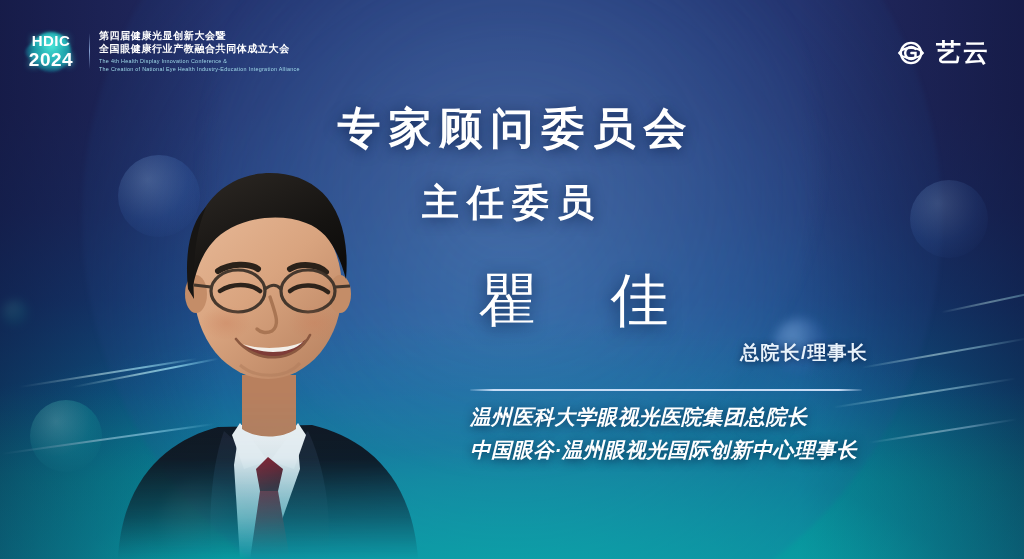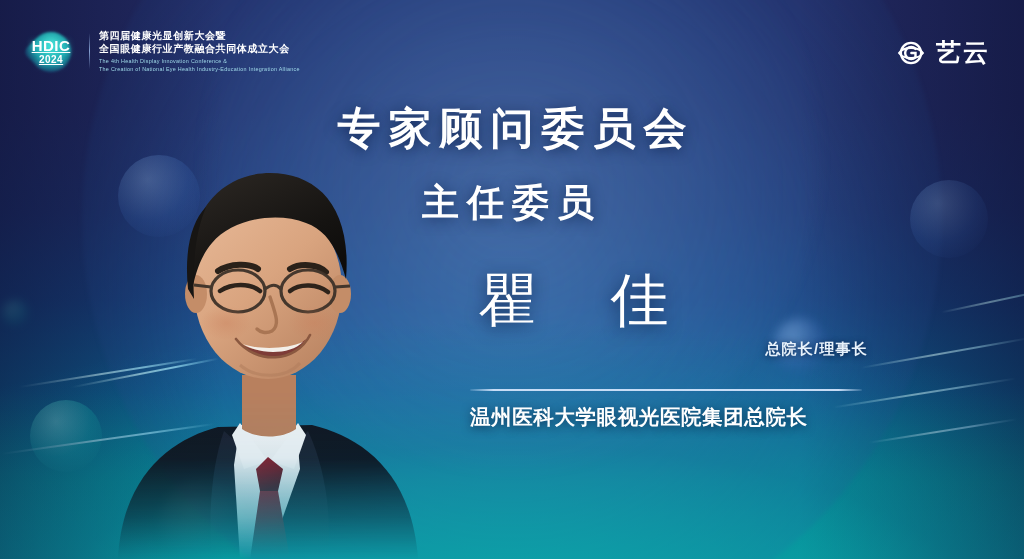--- a/index.html
+++ b/index.html
@@ -83,24 +83,23 @@
   #hdic-badge .glowdrop{
     position:absolute; left:50%; top:52%; transform:translate(-50%,-50%) rotate(45deg);
     width:40px; height:40px; border-radius:50% 50% 50% 6px;
     background:radial-gradient(circle at 40% 38%, rgba(80,245,225,.95), rgba(25,190,190,.75) 48%, rgba(18,120,160,.30) 80%, rgba(18,100,150,0) 100%);
     filter:blur(1px);
   }
   #hdic-badge .t1,#hdic-badge .t2{
     position:relative; z-index:2; color:#ffffff;
     font-weight:bold; letter-spacing:.5px;
     text-shadow:0 0 6px rgba(60,220,220,.9);
-    text-decoration:underline;
   }
   #hdic-badge .t1{ font-size:15px; }
-  #hdic-badge .t2{ font-size:10px; margin-top:2px; }
+  #hdic-badge .t2{ font-size:19px; margin-top:2px; }
   #logo-div{ width:1px; height:36px; background:linear-gradient(180deg,rgba(160,200,255,0),rgba(170,205,255,.75),rgba(160,200,255,0)); }
   #logo-text .cn1,#logo-text .cn2{
     color:#ffffff; font-size:10px; font-weight:bold; letter-spacing:.6px; line-height:1.32;
     white-space:nowrap;
   }
   #logo-text .en1,#logo-text .en2{
     color:#9fd8e8; font-size:5.4px; letter-spacing:.28px; line-height:1.5; white-space:nowrap;
   }
   #logo-text .en1{ margin-top:2px; }
 
@@ -138,33 +137,33 @@
   }
   #person-name{
     position:absolute; left:8px; top:-6px;
     font-family:"Liberation Serif", serif;
     color:#ffffff; font-size:58px; line-height:1; letter-spacing:30px;
     text-shadow:0 3px 16px rgba(6,20,56,.7);
     white-space:nowrap;
   }
   #person-role{
     position:absolute; right:22px; top:62px;
-    color:#e8f2fb; font-size:15px; font-weight:bold; letter-spacing:1.2px;
+    color:#e8f2fb; font-size:19px; font-weight:bold; letter-spacing:1.2px;
     text-shadow:0 1px 6px rgba(6,20,56,.8);
     white-space:nowrap;
   }
 
   #divider{
     position:absolute; left:470px; top:389px; width:392px; height:2px;
     background:linear-gradient(90deg, rgba(190,215,245,.15) 0%, rgba(208,226,250,.95) 6%, rgba(208,226,250,.95) 94%, rgba(190,215,245,.15) 100%);
     border-radius:2px;
   }
 
   #desc{
-    position:absolute; left:470px; top:400px; width:430px;
+    position:absolute; left:470px; top:400px; width:430px;font-style:italic;
   }
   #desc .line{
     color:#ffffff; font-size:20.5px; font-weight:bold; letter-spacing:.6px; line-height:1.62;
     text-shadow:0 2px 10px rgba(6,20,56,.65);
     white-space:nowrap;
   }
 </style>
 </head>
 <body>
 
@@ -312,15 +311,16 @@
 
   <div id="name-row">
     <div id="person-name">瞿 佳</div>
     <div id="person-role">总院长/理事长</div>
   </div>
 
   <div id="divider"></div>
 
   <div id="desc">
     <div class="line">温州医科大学眼视光医院集团总院长</div>
+    <div class="line">中国眼谷·温州眼视光国际创新中心理事长</div>
   </div>
 
 </div>
 
 </body></html>

